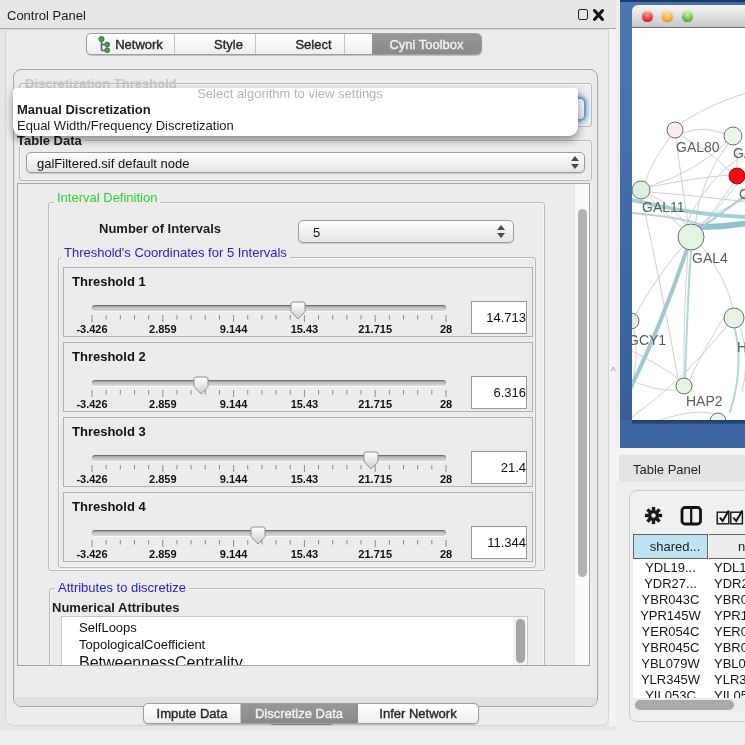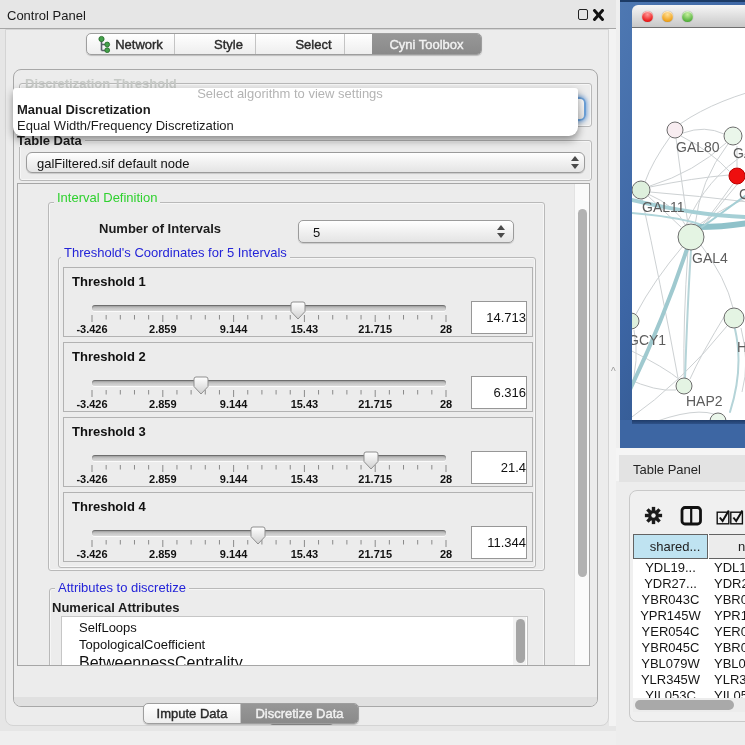--- a/index.html
+++ b/index.html
@@ -80,21 +80,21 @@
     <div class="dn" style="border-top-color:#bbb;"></div>
 </div>
 
 <div class="abs" style="z-index:50;left:13px;top:88px;width:565px;height:48px;background:#fff;border-radius:3px 3px 9px 9px;box-shadow:0 4px 9px rgba(0,0,0,0.42);"></div>
 <div class="abs" style="z-index:51;left:13px;top:86px;width:554px;text-align:center;font-size:13px;color:#b4b4b4;">Select algorithm to view settings</div>
 <div class="abs b13" style="z-index:51;left:17px;top:102px;">Manual Discretization</div>
 <div class="abs t13" style="z-index:51;left:17px;top:118px;">Equal Width/Frequency Discretization</div>
 
 <div class="abs grp" style="left:19px;top:140px;width:573px;height:41px;"></div>
 <div class="abs glabel b13" style="left:6px;top:134px;margin-left:8px;">Table Data</div>
-<div class="combo" style="left:26px;top:152px;width:559px;height:21px;border-radius:6px;">
+<div class="combo" style="left:26px;top:152px;width:559px;height:21px;">
   <div class="combotext">galFiltered.sif default node</div>
   <div class="arrows" style="top:3px;right:4px;">
       <div class="up"></div>
       <div class="dn"></div>
     </div>
 </div>
 
 <div class="abs" style="left:17px;top:183px;width:573px;height:483px;border:1px solid #a6a6a6;background:#ececec;overflow:hidden;">
   <div style="position:absolute;left:556px;top:0;width:16px;height:481px;background:#fafafa;border-left:1px solid #e3e3e3;"></div>
   <div style="position:absolute;left:560px;top:25px;width:9px;height:368px;border-radius:4.5px;background:#b2b2b2;"></div>
@@ -317,20 +317,21 @@
     <div style="position:absolute;right:1px;top:0;width:13px;height:58px;background:#f2f2f2;"></div>
     <div style="position:absolute;right:2px;top:2px;width:9px;height:44px;border-radius:4.5px;background:#a5a5a5;"></div>
   </div>
 </div>
 
 <div class="abs" style="left:268px;top:672px;width:67px;height:20px;border:1px solid #9d9d9d;border-radius:5px;background:linear-gradient(#ffffff,#ededed 50%,#e2e2e2);text-align:center;font-size:13px;font-weight:bold;color:#111;line-height:19px;margin-top:33px;">Apply</div>
 
 <div class="seg" style="left:143px;top:703px;height:21px;">
   <div style="width:97px;">Impute Data</div>
   <div class="on" style="width:117px;">Discretize Data</div>
+  <div style="width:120px;">Infer Network</div>
 </div>
 
 <div class="abs" style="left:611px;top:366px;font-size:10px;color:#999;">^</div>
 
 <div class="abs" style="left:620px;top:0;width:125px;height:448px;background:linear-gradient(115deg,#4e78b2 0%,#3c65a4 45%,#2c4e7d 100%);border-top:2px solid #1c3b66;"></div>
 
 <div class="abs" style="left:632px;top:5px;width:113px;height:23px;background:linear-gradient(#f6f6f6,#c8c8c8);border-radius:6px 0 0 0;border-bottom:1px solid #6f6f6f;"></div>
 <div class="abs" style="left:642px;top:11px;width:11px;height:11px;border-radius:50%;background:radial-gradient(circle at 50% 30%,#ff9a9a,#ec1c1c 70%,#b30d0d);box-shadow:inset 0 1px 1px rgba(255,255,255,0.7),0 0 1px rgba(0,0,0,0.5);"></div>
 <div class="abs" style="left:662px;top:11px;width:11px;height:11px;border-radius:50%;background:radial-gradient(circle at 50% 30%,#ffe09a,#efa21b 70%,#b37b0d);box-shadow:inset 0 1px 1px rgba(255,255,255,0.7),0 0 1px rgba(0,0,0,0.5);"></div>
 <div class="abs" style="left:682px;top:11px;width:11px;height:11px;border-radius:50%;background:radial-gradient(circle at 50% 30%,#c8f0a0,#57b43f 70%,#2f8a20);box-shadow:inset 0 1px 1px rgba(255,255,255,0.7),0 0 1px rgba(0,0,0,0.5);"></div>

